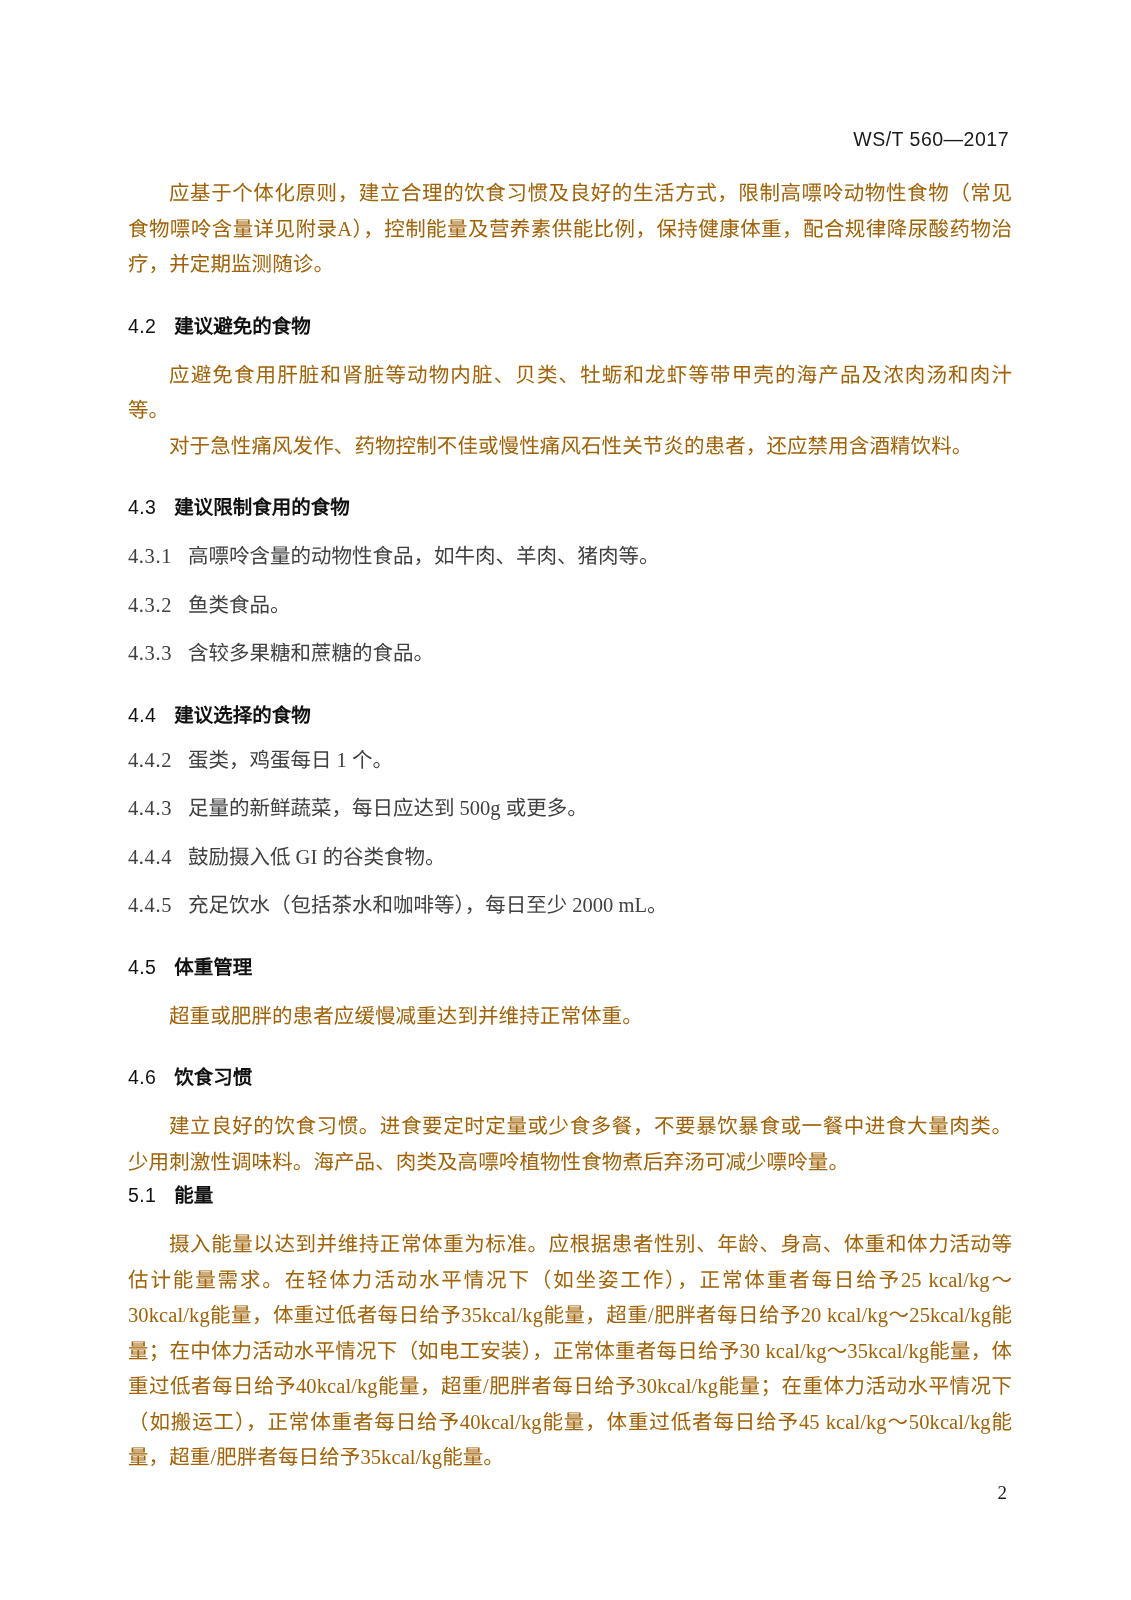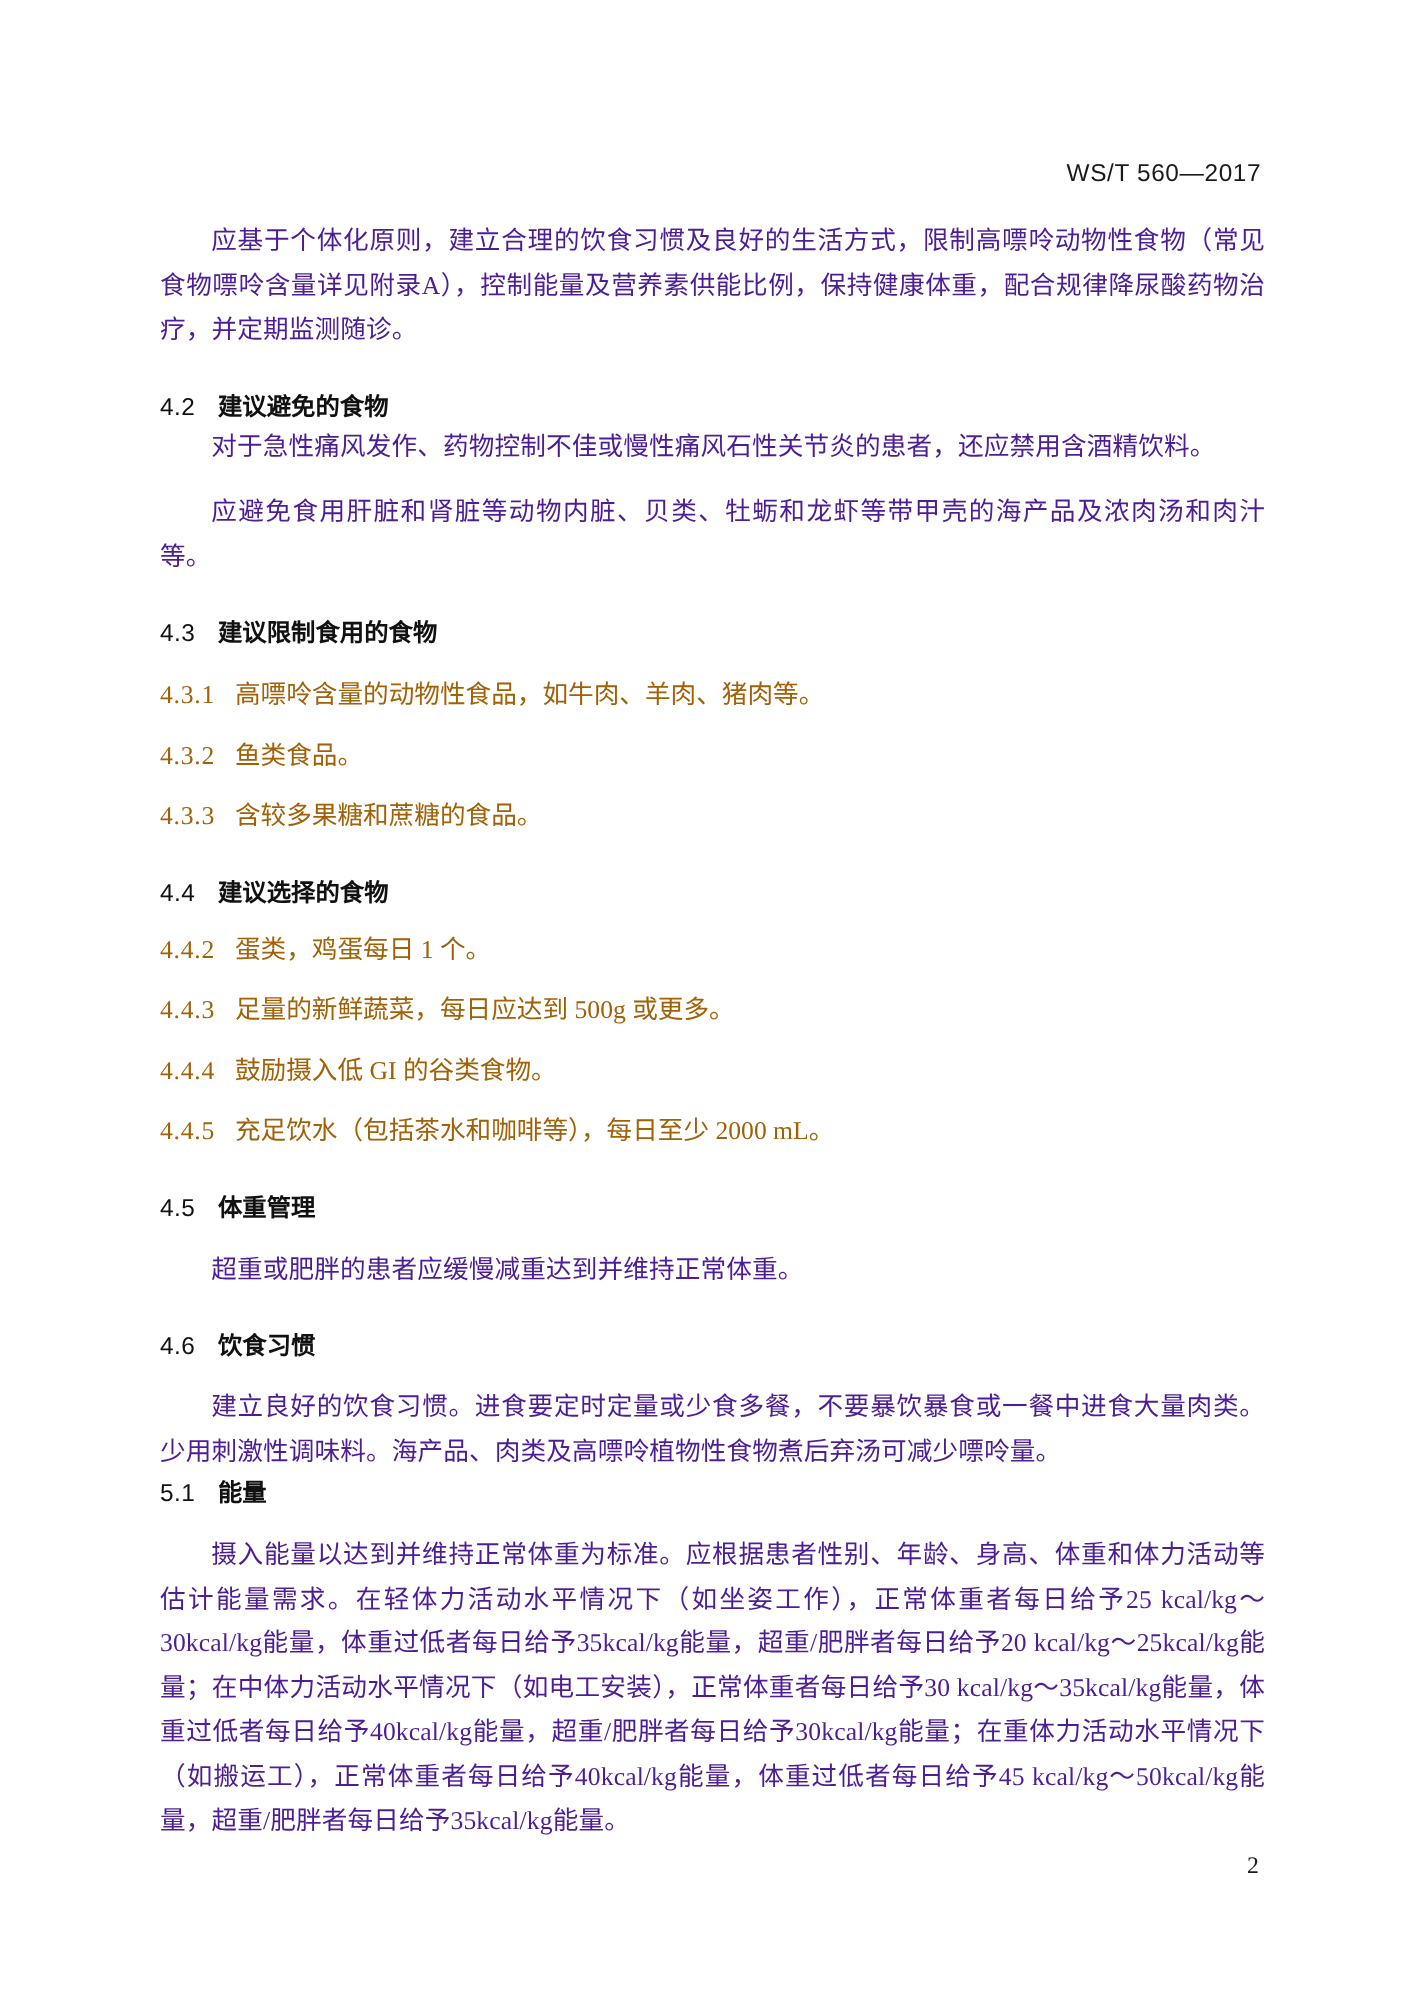--- a/index.html
+++ b/index.html
@@ -42,21 +42,21 @@
     width: 884px;
   }
 
   
   .para {
     font-size: 20.5px;
     line-height: 35.5px;
     text-align: justify;
     text-justify: inter-ideograph;
     margin: 0;
-    color: #4c1d95;
+    color: #a16207;
     letter-spacing: 0.1px;
   }
   .para.indent {
     text-indent: 2em;
   }
 
   
   .heading {
     font-family: "Liberation Sans", "DejaVu Sans", sans-serif;
     font-weight: bold;
@@ -74,21 +74,21 @@
     margin-left: 18px;
   }
 
   
   .clause {
     font-size: 20.5px;
     line-height: 35.5px;
     margin: 0;
     text-align: justify;
     text-justify: inter-ideograph;
-    color: #a16207;
+    color: #404040;
   }
   .clause .cnum {
     letter-spacing: 0.6px;
   }
   .clause .ctext {
     margin-left: 16px;
   }
 
   
   .sp-h-before { margin-top: 28px; }   
@@ -114,22 +114,22 @@
 
   <div class="page-header">WS/T 560—2017</div>
 
   <div class="content">
 
     <p class="para indent">应基于个体化原则，建立合理的饮食习惯及良好的生活方式，限制高嘌呤动物性食物（常见食物嘌呤含量详见附录A），控制能量及营养素供能比例，保持健康体重，配合规律降尿酸药物治疗，并定期监测随诊。</p>
 
     <h2 class="heading sp-h-before">
       <span class="num">4.2</span><span class="ttl">建议避免的食物</span>
     </h2>
+    <p class="para indent sp-h-after">应避免食用肝脏和肾脏等动物内脏、贝类、牡蛎和龙虾等带甲壳的海产品及浓肉汤和肉汁等。</p>
     <p class="para indent">对于急性痛风发作、药物控制不佳或慢性痛风石性关节炎的患者，还应禁用含酒精饮料。</p>
-    <p class="para indent sp-h-after">应避免食用肝脏和肾脏等动物内脏、贝类、牡蛎和龙虾等带甲壳的海产品及浓肉汤和肉汁等。</p>
 
     <h2 class="heading sp-h-before">
       <span class="num">4.3</span><span class="ttl">建议限制食用的食物</span>
     </h2>
     <p class="clause sp-h-after">
       <span class="cnum">4.3.1</span><span class="ctext">高嘌呤含量的动物性食品，如牛肉、羊肉、猪肉等。</span>
     </p>
     <p class="clause sp-clause">
       <span class="cnum">4.3.2</span><span class="ctext">鱼类食品。</span>
     </p>

